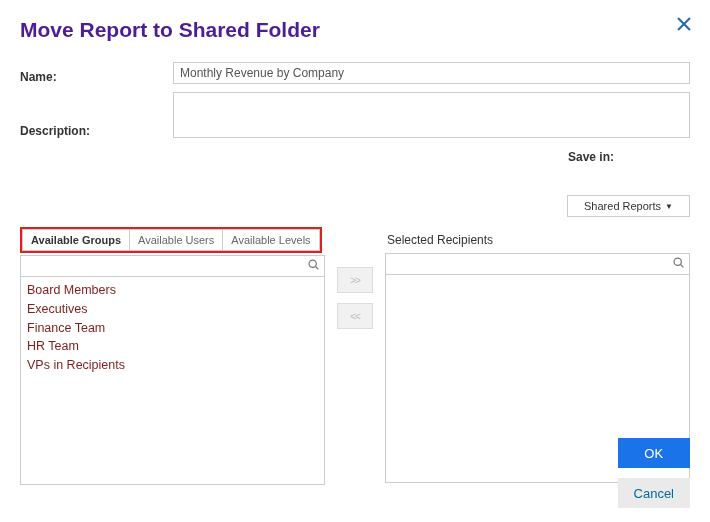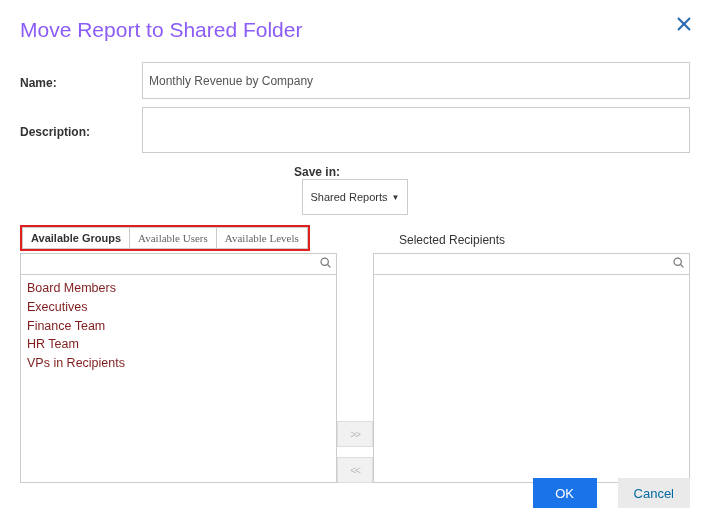--- a/index.html
+++ b/index.html
@@ -12,85 +12,87 @@
       font-size: 13px;
       color: #333;
       background: #fff;
       width: 710px;
       height: 522px;
       position: relative;
       padding: 18px 20px;
     }
     .dialog-title {
       font-size: 21px;
-      font-weight: 400;
-      color: #8b5cf6;
+      font-weight: 700;
+      color: #4c1d95;
       margin-bottom: 20px;
     }
     .close-icon {
       position: absolute;
       top: 16px;
       right: 16px;
       width: 18px;
       height: 18px;
       cursor: pointer;
       color: #2a6496;
     }
     .close-icon svg {
       width: 16px;
       height: 16px;
       stroke: #2b6cb0;
       stroke-width: 2.2;
     }
     .form-row {
       display: flex;
       margin-bottom: 8px;
-      align-items: center;
+      align-items: flex-end;
+      gap: 31px;
     }
     .form-label {
       width: 122px;
       font-weight: bold;
       font-size: 12px;
       color: #333;
       padding-top: 4px;
       flex-shrink: 0;
     }
     .text-input {
       flex: 1;
       border: 1px solid #ccc;
       padding: 3px 6px;
       font-size: 12px;
-      height: 37px;
+      height: 22px;
       color: #555;
     }
     .textarea-input {
       flex: 1;
       border: 1px solid #ccc;
       padding: 3px 6px;
       font-size: 12px;
       height: 46px;
       resize: none;
     }
     .dropdown {
       border: 1px solid #ccc;
-      padding: 3px 8px;
+      padding: 3px 16px;
       font-size: 11px;
       background: #fff;
       display: inline-flex;
       align-items: center;
       gap: 4px;
       cursor: pointer;
-      height: 36px;
+      height: 22px;
     }
     .dropdown .caret {
       font-size: 8px;
     }
     .dual-panel {
       display: flex;
-      align-items: flex-end;
+      align-items: flex-start;
+      gap: 12px;
       margin-top: 10px;
     }
     .panel-side {
       flex: 1;
       display: flex;
       flex-direction: column;
     }
     .tabs-wrap {
       border: 2.5px solid #e01f1f;
       display: inline-flex;
@@ -104,27 +106,25 @@
       background: #fff;
       cursor: pointer;
       color: #666;
     }
     .tab.active {
       font-weight: bold;
       color: #333;
     }
     .tab + .tab {
       border-left: none;
-      font-family: Liberation Serif, serif;
     }
     .panel-header-right {
       font-size: 12px;
       color: #333;
       padding: 6px 0 4px 2px;
-      margin-left: 24px;
     }
     .search-row {
       border: 1px solid #ccc;
       height: 22px;
       margin-top: 2px;
       display: flex;
       align-items: center;
       justify-content: flex-end;
       padding-right: 4px;
       background: #fff;
@@ -168,21 +168,22 @@
       display: flex;
       align-items: center;
       justify-content: center;
       letter-spacing: -1px;
     }
     .footer {
       position: absolute;
       bottom: 14px;
       right: 20px;
       display: flex;
-      gap: 21px;
+      gap: 10px;
+      flex-direction: column;
     }
     .btn {
       min-width: 64px;
       height: 30px;
       padding: 0 16px;
       font-size: 13px;
       border: none;
       cursor: pointer;
       display: flex;
       align-items: center;

